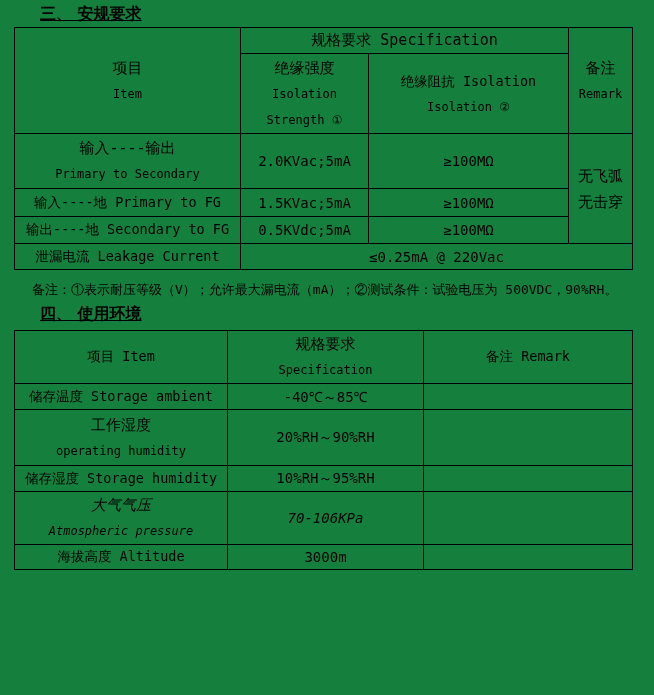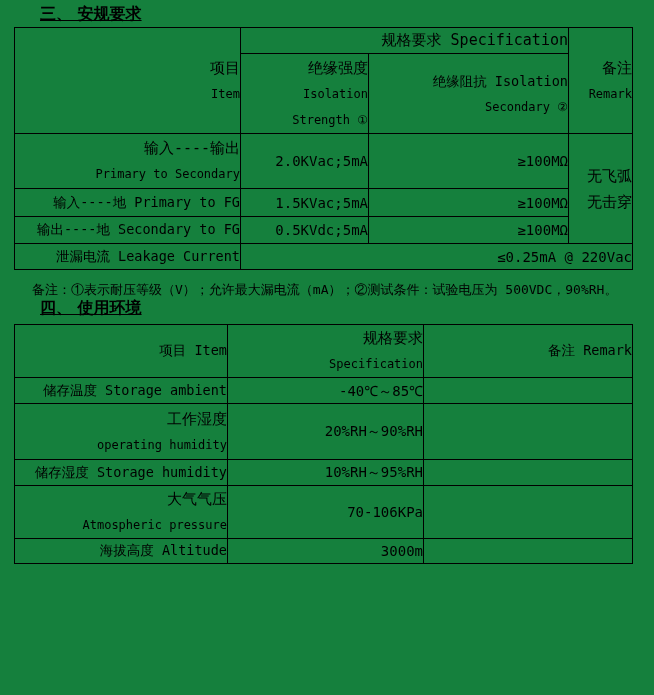--- a/index.html
+++ b/index.html
@@ -18,30 +18,30 @@
   }
   .heading {
     font-size: 16px;
     font-weight: bold;
     text-decoration: underline;
     margin: 0 0 0 40px;
     line-height: 18px;
     font-family: "DejaVu Sans", "Liberation Sans", sans-serif;
   }
   .h1 { padding-top: 5px; margin-bottom: 4px; }
-  .h2 { margin-top: 1px; margin-bottom: 7px; }
+  .h2 { margin-top: 7px; margin-bottom: 7px; }
   table.tbl {
     border-collapse: collapse;
     table-layout: fixed;
     margin-left: 14px;
     width: 618px;
   }
   table.tbl td {
     border: 1px solid #000000;
-    text-align: right;
+    text-align: center;
     vertical-align: middle;
     padding: 0;
     overflow: hidden;
     white-space: nowrap;
   }
   .line { display: block; line-height: 26px; }
   .cn  { font-size: 15px; }
   .en  { font-size: 12px; }
   .mix { font-size: 13.5px; }
   .val { font-size: 14px; }
@@ -52,21 +52,21 @@
   .t1-r2  { height: 28px; margin-left: 48px; }
   .t1-r3  { height: 27px; }
   .t1-r4  { height: 26px; }
   
   .t2-rh  { height: 51px; }
   .t2-r1  { height: 55px; }
   .t2-r2  { height: 26px; }
   .t2-r3  { height: 56px; }
   .t2-r4  { height: 26px; }
   .t2-r5  { height: 54px; }
-  .t2-r6  { height: 45px; }
+  .t2-r6  { height: 45px; font-style: italic; }
   .t2-r7  { height: 25px; }
   .note {
     font-size: 13px;
     line-height: 16px;
     margin: 12px 0 0 32px;
     white-space: nowrap;
   }
 </style>
 </head>
 <body>
@@ -95,21 +95,21 @@
         </td>
       </tr>
       <tr class="t1-rB">
         <td>
           <span class="line cn">绝缘强度</span>
           <span class="line en">Isolation</span>
           <span class="line en">Strength ①</span>
         </td>
         <td>
           <span class="line mix">绝缘阻抗 Isolation</span>
-          <span class="line en">Secondary ②</span>
+          <span class="line en">Isolation ②</span>
         </td>
       </tr>
       <tr class="t1-r1">
         <td>
           <span class="line cn">输入----输出</span>
           <span class="line en">Primary to Secondary</span>
         </td>
         <td class="val">2.0KVac;5mA</td>
         <td class="val">≥100MΩ</td>
         <td rowspan="3">

